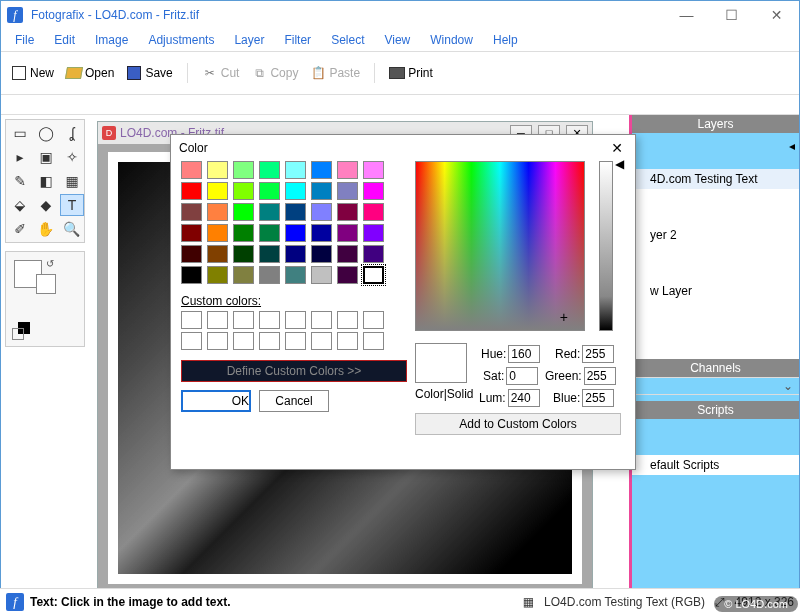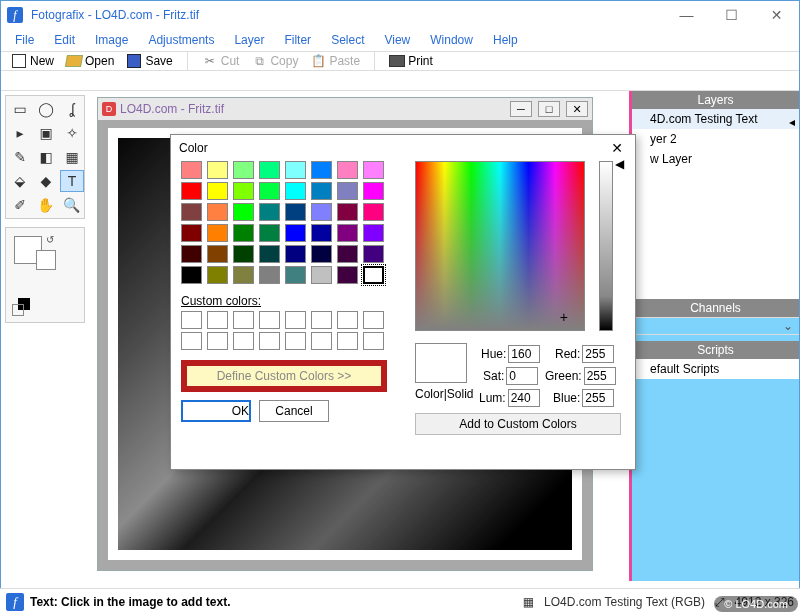--- a/index.html
+++ b/index.html
@@ -12,21 +12,21 @@
 .titlebar .title { margin-left: 8px; color: #2b6dd6; font-size: 12px; text-align: right; }
 .titlebar .spacer { flex: 1; }
 .titlebar .winbtn { width: 45px; height: 28px; display: flex; align-items: center; justify-content: center; color: #666; font-size: 14px; }
 .titlebar .winbtn.close { color: #666; }
 
 
 .menubar { height: 22px; display: flex; align-items: center; padding: 0 4px; border-bottom: 1px solid transparent; }
 .menubar .menu-item { padding: 2px 10px; color: #2b6dd6; font-size: 12px; }
 
 
-.toolbar { height: 20px; border-top: 1px solid #ddd; border-bottom: 1px solid #ddd; display: flex; align-items: center; padding: 0 6px; gap: 4px; }
+.toolbar { height: 44px; border-top: 1px solid #ddd; border-bottom: 1px solid #ddd; display: flex; align-items: center; padding: 0 6px; gap: 4px; }
 .tbtn { display: flex; align-items: center; gap: 3px; padding: 2px 4px; font-size: 12px; }
 .tbtn .ico { width: 16px; height: 16px; display: inline-flex; align-items: center; justify-content: center; }
 .tsep { width: 1px; height: 20px; background: #ddd; margin: 0 6px; }
 
 
 .blankbar { height: 20px; border-bottom: 1px solid #ddd; }
 
 
 .mainarea { position: relative; height: 490px; background: #fff; }
 
@@ -49,21 +49,21 @@
 .docwin-title .dtitle { color: #86a; font-size:12px; }
 .docwin-title .dspacer { flex:1; }
 .docwin-title .dbtn { width:22px; height:16px; border:1px solid #999; background:#f2f2f2; display:flex; align-items:center; justify-content:center; font-size:11px; margin-left:2px;}
 .doc-canvas { position:absolute; left:10px; top:30px; right:10px; bottom:10px; background:#fff; }
 .doc-image { position:absolute; left:10px; top:10px; right:10px; bottom:10px; background: linear-gradient(135deg, #222 0%, #555 25%, #888 45%, #333 55%, #666 70%, #000 100%); filter: contrast(1.3); }
 
 
 .rightpanels { position: absolute; right: 0; top: 0; width: 170px; bottom: 0; background: #7dd3fc; border-left: 3px solid #ec4899; }
 .panel-header { background: #888; color: #fff; text-align: center; font-size: 12px; padding: 2px 0; }
 .panel-body { background: #fff; }
-.layer-item { padding: 3px 18px; font-size: 12px; }
+.layer-item { padding: 3px 18px; font-size: 12px; margin-top: 36px; }
 .layer-item.active { background: #e6f0fb; }
 .panel-gap { height: 6px; }
 .panel-chevron { text-align:right; padding:1px 6px; color:#555; border-top:1px solid #ddd; border-bottom:1px solid #ddd;}
 
 
 .statusbar { position:absolute; left:0; right:0; bottom:0; height:26px; border-top:1px solid #ddd; display:flex; align-items:center; padding:0 6px; gap:6px; background:#fff;}
 .statusbar .app-icon { width:18px; height:18px; background:#2b6dd6; display:flex; align-items:center; justify-content:center; color:#fff; font-style:italic; font-family:serif; font-size:13px; border-radius:2px;}
 .statusbar .stext { font-size:12px;font-weight:bold; }
 .statusbar .sspacer { flex:1; }
 .statusbar .sright { font-size:12px; display:flex; gap:10px; align-items:center; color:#333;}
@@ -75,21 +75,21 @@
 .dlg-title .xbtn{ font-size:14px; padding:0 4px;}
 .dlg-body { padding: 4px 10px 10px 10px; position:relative; height: calc(100% - 26px);}
 .dlg-left { position:absolute; left:10px; top:0; width:222px;}
 .dlg-right { position:absolute; left:244px; top:0; width:210px;}
 
 .section-label { font-size:12px; margin-bottom:3px;}
 .basic-colors { display:grid; grid-template-columns: repeat(8, 21px); grid-auto-rows: 18px; gap: 3px 5px; margin-bottom:10px;}
 .color-cell { border:1px solid #888; }
 .color-cell.selected { outline: 1px dotted #000; outline-offset:1px; border:2px solid #000;}
 .custom-colors { display:grid; grid-template-columns: repeat(8, 21px); grid-auto-rows: 18px; gap: 3px 5px; margin-bottom:10px;}
-.define-btn { width: 206px; padding: 3px 0; text-align:center; background:#fef9c3; border:6px solid #b91c1c; color:#888; font-size:12px; margin-bottom:8px;}
+.define-btn { width: 226px; padding: 3px 0; text-align:center; background:#0f172a; border:1px solid #b91c1c; color:#888; font-size:12px; margin-bottom:8px;}
 .ok-cancel { display:flex; gap:8px;}
 .ok-cancel button { width:70px; height:22px; font-size:12px; background:#fff; border:1px solid #888;}
 .ok-cancel button.primary { border:2px solid #1a6fd6;text-align:right; }
 
 .gradient-box { width:170px; height:170px; position:relative; border:1px solid #888;
   background:
     linear-gradient(to bottom, rgba(128,128,128,0) 0%, rgba(128,128,128,1) 100%),
     linear-gradient(to right, #ff0000 0%, #ffff00 17%, #00ff00 33%, #00ffff 50%, #0000ff 67%, #ff00ff 83%, #ff0000 100%);
 }
 .gradient-cross { position:absolute; right:16px; bottom:6px; font-size:14px; color:#000; line-height:1;}

